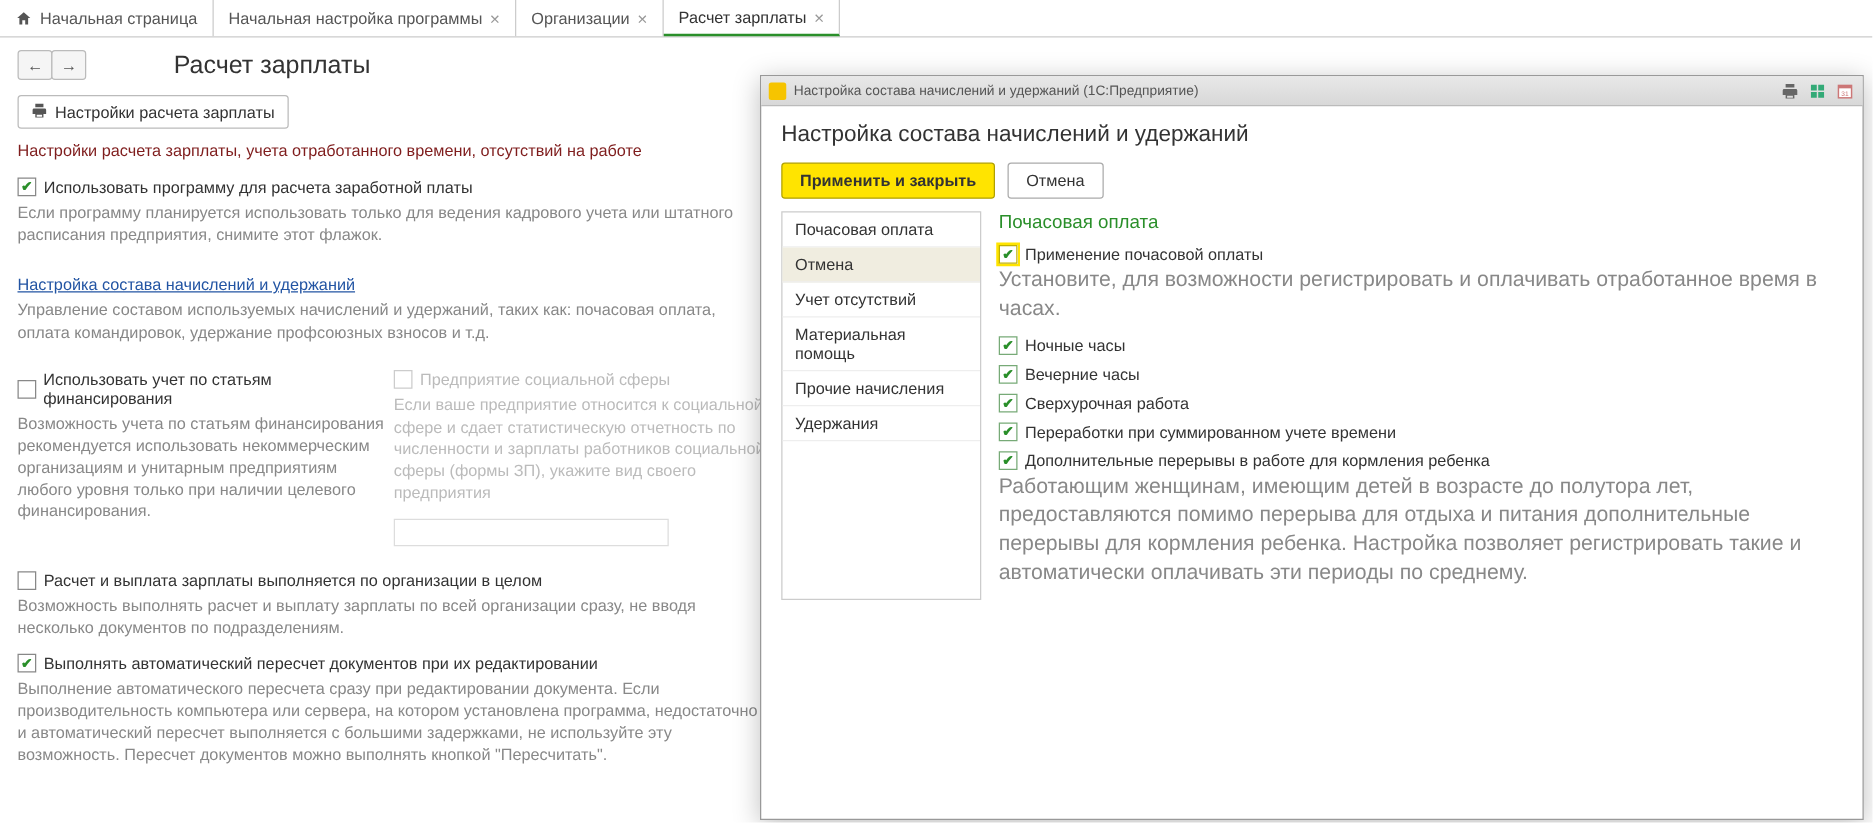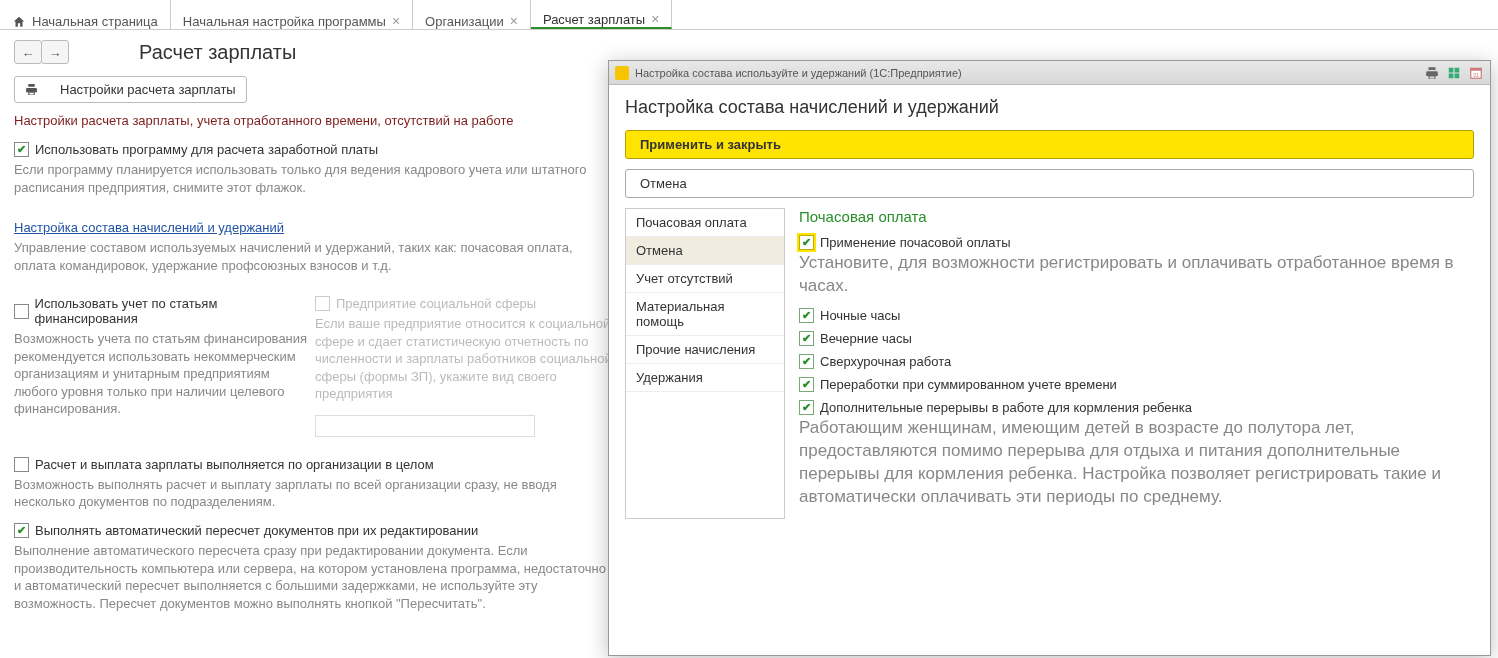--- a/index.html
+++ b/index.html
@@ -16,21 +16,21 @@
   
   .tabbar {
     display: flex;
     height: 30px;
     align-items: stretch;
     border-bottom: 1px solid #ccc;
     background: #fff;
   }
   .tab {
     display: flex;
-    align-items: flex-end;
+    align-items: center;
     padding: 0 12px;
     border-right: 1px solid #ccc;
     color: #555;
     gap: 6px;
     cursor: pointer;
   }
   .tab.active { border-bottom: 2px solid #2a8f2a; color:#333; }
   .tab .close { color:#999; font-size:14px; }
   .tab .home-icon { width:14px; height:14px; }
   
@@ -51,22 +51,22 @@
   .nav-btn + .nav-btn { margin-left:-1px; }
   .page-title {
     font-size:20px;
     font-weight:normal;
     color:#333;
     margin-left:60px;
   }
   .settings-btn {
     margin:6px 14px 10px;
     display:inline-flex;
-    align-items:center;
-    gap:22px;
+    align-items:flex-start;
+    gap:6px;
     border:1px solid #bbb;
     background:#fff;
     padding:5px 10px;
     border-radius:3px;
     cursor:pointer;
     color:#333;
   }
   .content {
     padding: 0 14px;
     max-width: 630px;
@@ -156,21 +156,20 @@
   }
   .modal-heading {
     font-size:18px;
     color:#333;
     margin-bottom:12px;
   }
   .modal-buttons {
     display:flex;
     gap:10px;
     margin-bottom:10px;
-    flex-direction:column;
   }
   .btn {
     border:1px solid #b0a000;
     padding:6px 14px;
     border-radius:3px;
     cursor:pointer;
     font-weight:bold;
   }
   .btn.primary { background:#ffe400; color:#333; }
   .btn.secondary { background:#fff; border-color:#aaa; color:#333; font-weight:normal; }
@@ -306,21 +305,21 @@
     <div class="chk checked"></div>
     <span class="chk-label">Выполнять автоматический пересчет документов при их редактировании</span>
   </div>
   <div class="desc">Выполнение автоматического пересчета сразу при редактировании документа. Если производительность компьютера или сервера, на котором установлена программа, недостаточно и автоматический пересчет выполняется с большими задержками, не используйте эту возможность. Пересчет документов можно выполнять кнопкой "Пересчитать".</div>
 </div>
 
 
 <div class="modal">
   <div class="modal-title">
     <span class="app-icon"></span>
-    <span>Настройка состава используйте и удержаний  (1С:Предприятие)</span>
+    <span>Настройка состава начислений и удержаний  (1С:Предприятие)</span>
     <span class="spacer"></span>
     <span class="ticon">
       <svg class="print-svg" viewBox="0 0 24 24">
           <path fill="#666" d="M6 2h12v5H6zM4 9h16a2 2 0 012 2v6h-4v5H6v-5H2v-6a2 2 0 012-2zm4 9v3h8v-3z"></path>
         </svg>
     </span>
     <span class="ticon">
       <svg class="grid-svg" viewBox="0 0 24 24">
           <path fill="#3a7" d="M3 3h8v8H3zm10 0h8v8h-8zM3 13h8v8H3zm10 0h8v8h-8z"></path>
         </svg>

